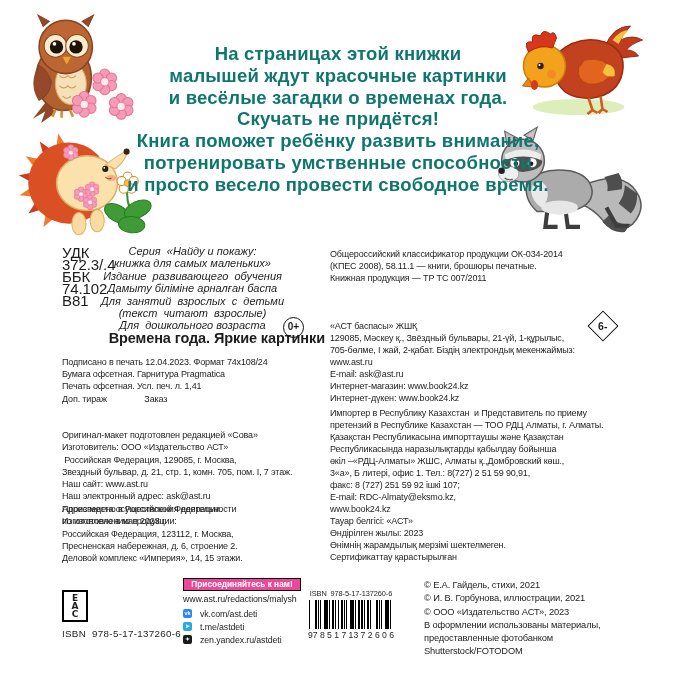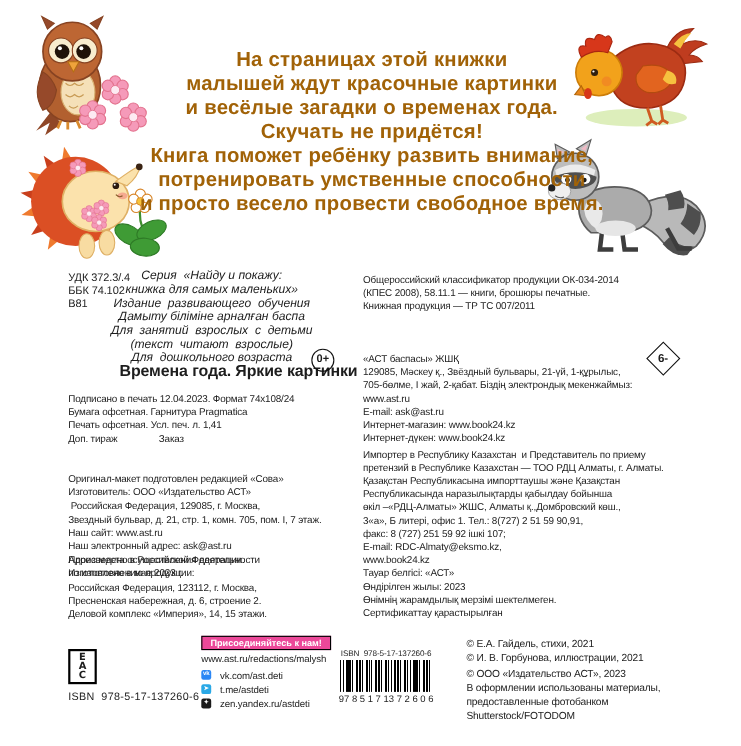--- a/index.html
+++ b/index.html
@@ -1,21 +1,21 @@
 <!DOCTYPE html>
 <html><head>
 <meta charset="utf-8">
 <style>
   *{margin:0;padding:0;box-sizing:border-box}
   html,body{background:#fff}
   body{width:674px;height:678px;position:relative;overflow:hidden;font-family:"Liberation Sans",sans-serif;color:#1d1d1d}
   .abs{position:absolute}
   .small{font-size:9px;line-height:12.2px;letter-spacing:-0.15px;white-space:pre-wrap;color:#1d1d1d}
-  .blurb{left:88px;top:43px;width:500px;text-align:center;color:#a16207;font-weight:600;font-size:18.5px;line-height:21.8px;letter-spacing:.2px;white-space:pre-wrap}
-  .codes{left:62px;top:247px;width:62px;font-size:10px;line-height:12px;letter-spacing:-0.1px}
+  .blurb{left:88px;top:43px;width:500px;text-align:center;color:#0f766e;font-weight:600;font-size:18.5px;line-height:21.8px;letter-spacing:.2px;white-space:pre-wrap}
+  .codes{left:62px;top:247px;width:62px;font-size:15px;line-height:12px;letter-spacing:-0.1px}
   .codes .c3{text-align:left}
   .series{left:75px;top:245px;width:235px;text-align:center;font-style:italic;font-size:11px;line-height:12.4px;white-space:pre-wrap}
   .classifier{left:330px;top:248px;width:280px}
   .title{left:25px;top:330px;width:300px;text-align:right;font-weight:bold;font-size:14.5px;letter-spacing:-0.1px}
   .badge0{left:283px;top:317px;width:21px;height:21px;border:1.6px solid #111;border-radius:50%;text-align:center;font-weight:bold;font-size:10px;line-height:18px}
   .print{left:62px;top:356px;width:280px}
   .astkz{left:330px;top:320px;width:270px;line-height:12px}
   .badge6{left:592px;top:315px;width:22px;height:22px;border:1.4px solid #111;transform:rotate(45deg);display:flex;align-items:center;justify-content:center}
   .badge6 span{transform:rotate(-45deg);font-weight:bold;font-size:10.5px}
   .maker{left:62px;top:429px;width:300px;line-height:12.3px}

